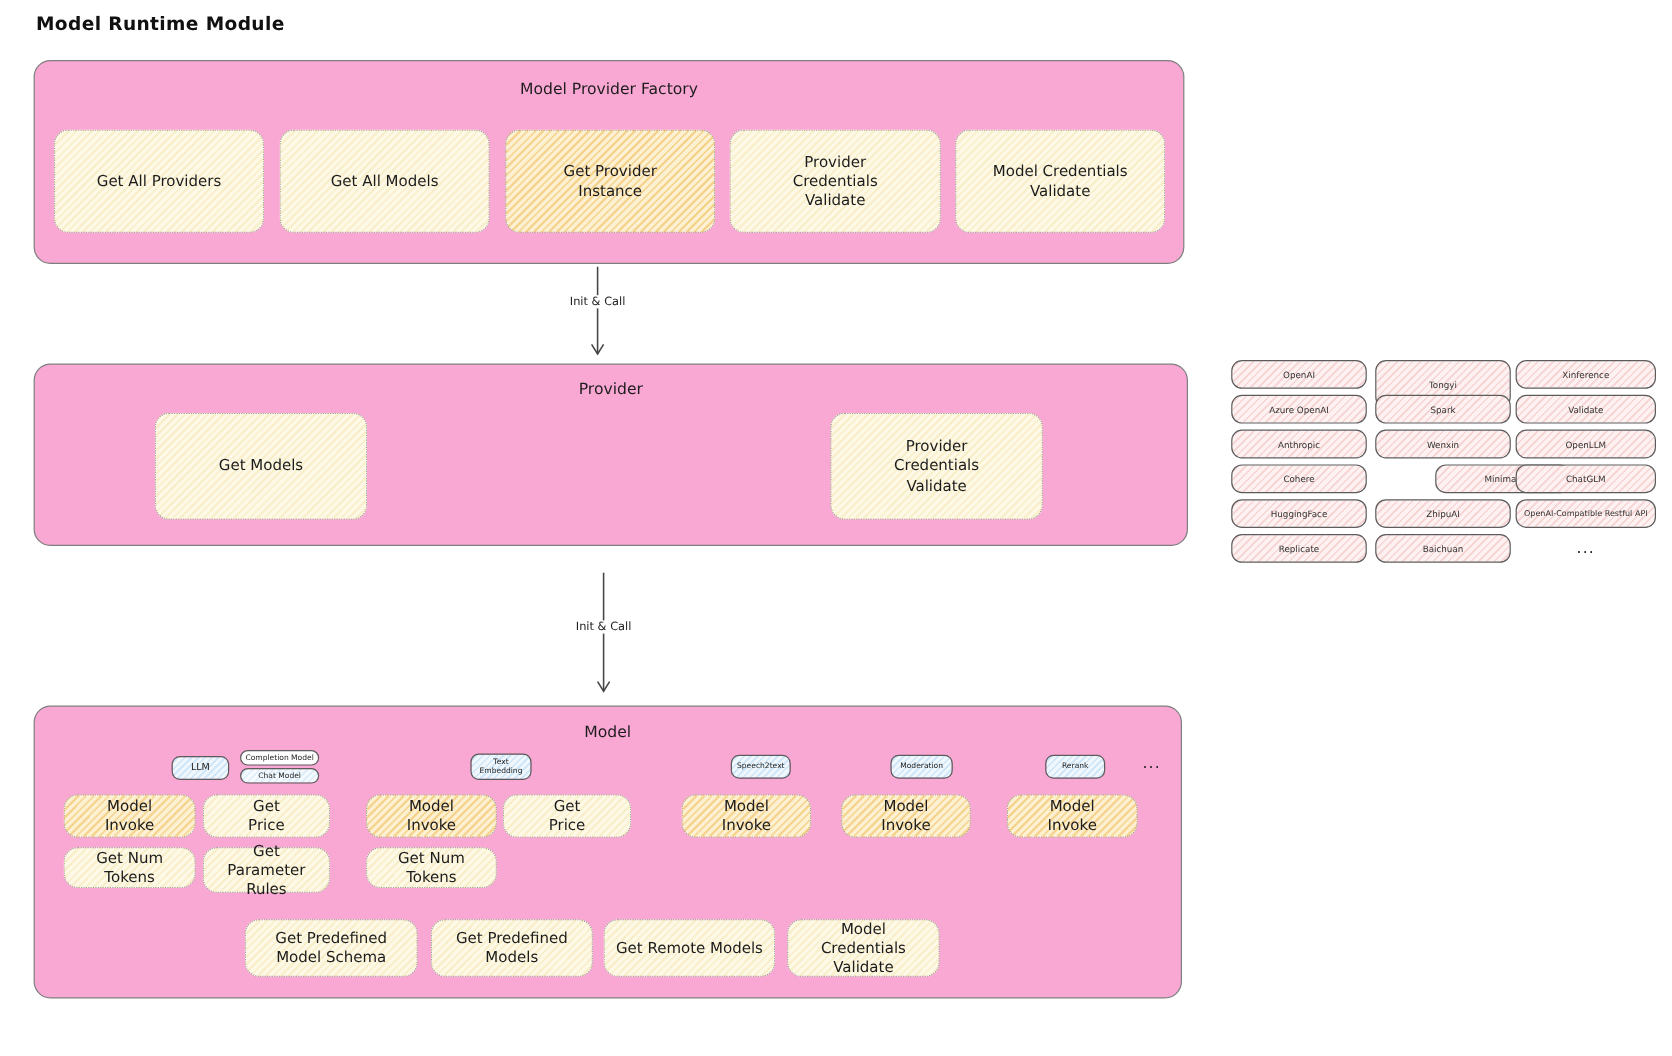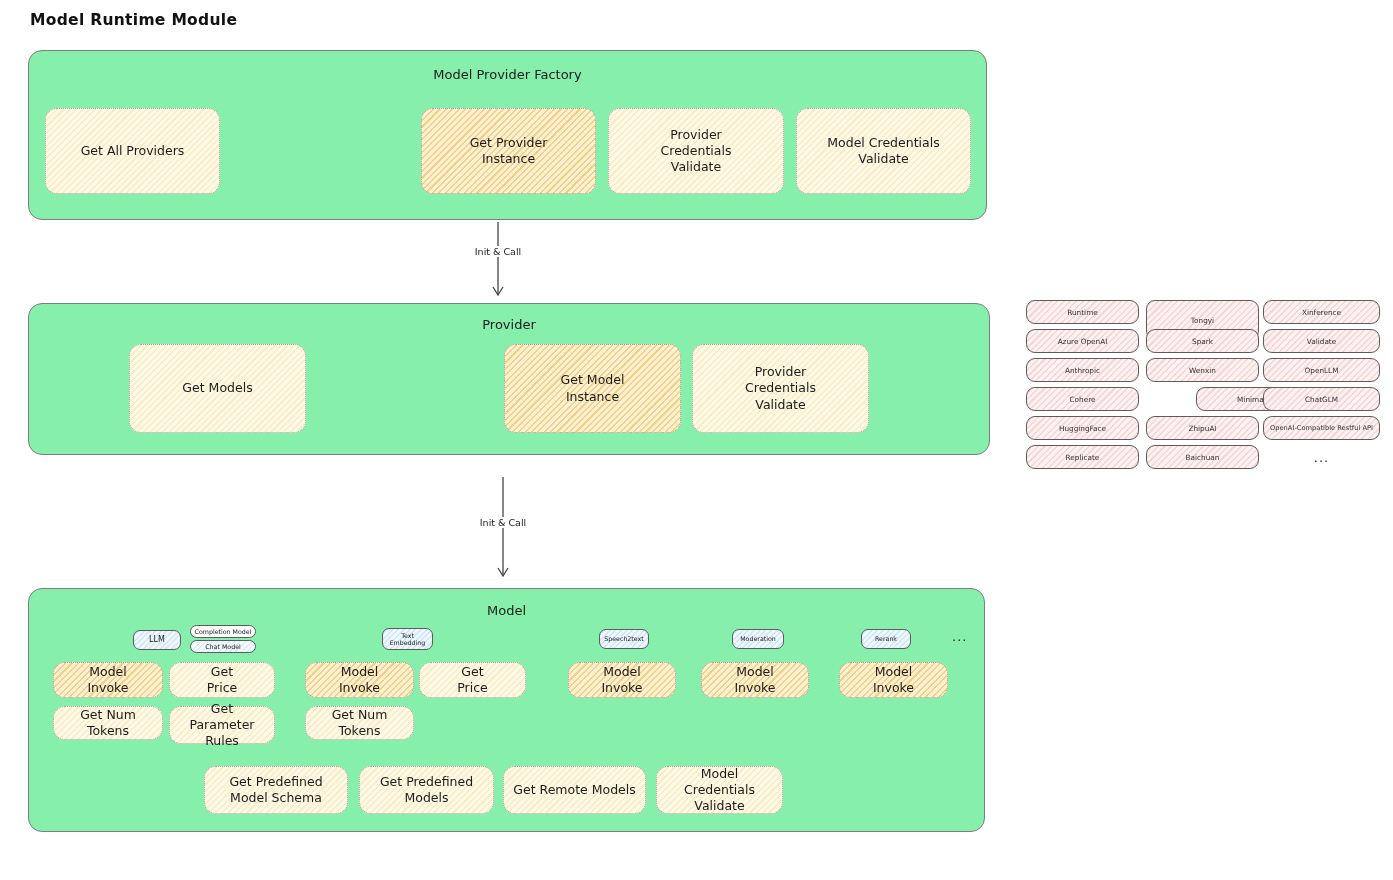--- a/index.html
+++ b/index.html
@@ -1,21 +1,21 @@
 <!DOCTYPE html>
 <html><head>
 <meta charset="utf-8">
 <style>
   html,body{margin:0;padding:0;background:#fff;}
   .canvas{position:relative;width:1393px;height:880px;background:#fff;overflow:hidden;
           font-family:"DejaVu Sans",sans-serif;color:#1c1c1c;}
   .main-title{position:absolute;left:30px;top:11px;font-size:15.5px;font-weight:700;color:#111;letter-spacing:.3px;}
 
   
-  .panel{position:absolute;background:#86efac;border:1.4px solid #7e7e7e;border-radius:14px;}
+  .panel{position:absolute;background:#f9a8d4;border:1.4px solid #7e7e7e;border-radius:14px;}
   .stack::after{content:"";position:absolute;left:4px;top:6px;width:100%;height:100%;
                 border:1.3px solid #8b8b8b;border-radius:14px;background:#fff;z-index:-1;}
   .stack::before{content:"";position:absolute;left:9px;top:13px;width:100%;height:100%;
                  border:1.3px solid #969696;border-radius:14px;background:#fff;z-index:-2;}
   .single::after{content:"";position:absolute;left:3px;top:5px;width:100%;height:100%;
                  border:1.3px solid #8b8b8b;border-radius:14px;background:#fff;z-index:-1;}
   .panel-title{position:absolute;left:0;width:100%;text-align:center;font-size:13px;color:#1c1c1c;}
 
   
   .fbtn{position:absolute;display:flex;align-items:center;justify-content:center;text-align:center;
@@ -29,21 +29,21 @@
   .chip{position:absolute;display:flex;align-items:center;justify-content:center;text-align:center;
         border:1.2px solid #5c5c5c;border-radius:9px;font-size:7.3px;color:#333;box-sizing:border-box;
         background:repeating-linear-gradient(135deg,#fdf1f1 0px,#fdf1f1 3px,#f7d6d6 3px,#f7d6d6 4.5px);}
   .chip-small{font-size:6.7px;}
   .chips-ellipsis{position:absolute;display:flex;align-items:center;justify-content:center;
                   font-size:13px;letter-spacing:1px;color:#222;}
 
   
   .tag{position:absolute;display:flex;align-items:center;justify-content:center;text-align:center;
        border:1.1px solid #5c5c5c;border-radius:7px;font-size:6.3px;line-height:1.15;color:#222;
-       padding:1px 2px;box-sizing:border-box;}
+       padding:1px 2px;box-sizing:border-box;margin-left:10px;}
   .tag-blue{background:repeating-linear-gradient(135deg,#eff7fd 0px,#eff7fd 2.5px,#cfe7f8 2.5px,#cfe7f8 4px);}
   .tag-blue-light{background:repeating-linear-gradient(135deg,#f4fafe 0px,#f4fafe 2.5px,#ddeefa 2.5px,#ddeefa 4px);}
   .tag-white{background:#fff;}
   .tag-llm{font-size:8px;}
   .model-ellipsis{position:absolute;font-size:13px;letter-spacing:1px;color:#222;}
 
   
   .arrow{position:absolute;}
   .arrow-label{position:absolute;transform:translateX(-50%);background:#fff;font-size:9.5px;
                padding:0 5px;color:#1c1c1c;white-space:nowrap;}
@@ -51,39 +51,39 @@
 </head>
 <body>
 
 <div class="canvas">
 
   <div class="main-title">Model Runtime Module</div>
 
   <div class="panel single" style="left:28px;top:50px;width:957px;height:168px">
     <div class="panel-title" style="top:16px">Model Provider Factory</div>
     <div class="fbtn hatch-cream" style="left:16px;top:57px;width:175px;height:86px">Get All Providers</div>
+    <div class="fbtn hatch-cream" style="left:204px;top:57px;width:175px;height:86px">Get All Models</div>
     <div class="fbtn hatch-orange pad-lg" style="left:392px;top:57px;width:175px;height:86px">Get Provider Instance</div>
     <div class="fbtn hatch-cream pad-lg" style="left:579px;top:57px;width:176px;height:86px">Provider Credentials Validate</div>
     <div class="fbtn hatch-cream pad-lg" style="left:767px;top:57px;width:175px;height:86px">Model Credentials Validate</div>
   </div>
 
   <svg class="arrow" style="left:490px;top:222px" width="16" height="76">
     <line x1="8" y1="0" x2="8" y2="73" stroke="#454545" stroke-width="1.3"></line>
     <path d="M3 65 L8 73 L13 65" fill="none" stroke="#454545" stroke-width="1.3"></path>
   </svg>
   <div class="arrow-label" style="left:498px;top:246px">Init &amp; Call</div>
 
   <div class="panel stack" style="left:28px;top:303px;width:960px;height:150px">
     <div class="panel-title" style="top:13px">Provider</div>
     <div class="fbtn hatch-cream" style="left:100px;top:40px;width:177px;height:89px">Get Models</div>
-    <div class="fbtn hatch-orange" style="left:475px;top:40px;width:177px;height:89px">Get Model Instance</div>
     <div class="fbtn hatch-cream pad-lg" style="left:663px;top:40px;width:177px;height:89px">Provider Credentials Validate</div>
   </div>
 
-  <div class="chip" style="left:1026px;top:300px;width:113px;height:24px">Runtime</div>
+  <div class="chip" style="left:1026px;top:300px;width:113px;height:24px">OpenAI</div>
   <div class="chip" style="left:1146px;top:300px;width:113px;height:40px">Tongyi</div>
   <div class="chip" style="left:1263px;top:300px;width:117px;height:24px">Xinference</div>
   <div class="chip" style="left:1026px;top:329px;width:113px;height:24px">Azure OpenAI</div>
   <div class="chip" style="left:1146px;top:329px;width:113px;height:24px">Spark</div>
   <div class="chip" style="left:1263px;top:329px;width:117px;height:24px">Validate</div>
   <div class="chip" style="left:1026px;top:358px;width:113px;height:24px">Anthropic</div>
   <div class="chip" style="left:1146px;top:358px;width:113px;height:24px">Wenxin</div>
   <div class="chip" style="left:1263px;top:358px;width:117px;height:24px">OpenLLM</div>
   <div class="chip" style="left:1026px;top:387px;width:113px;height:24px">Cohere</div>
   <div class="chip" style="left:1196px;top:387px;width:113px;height:24px">Minimax</div>

